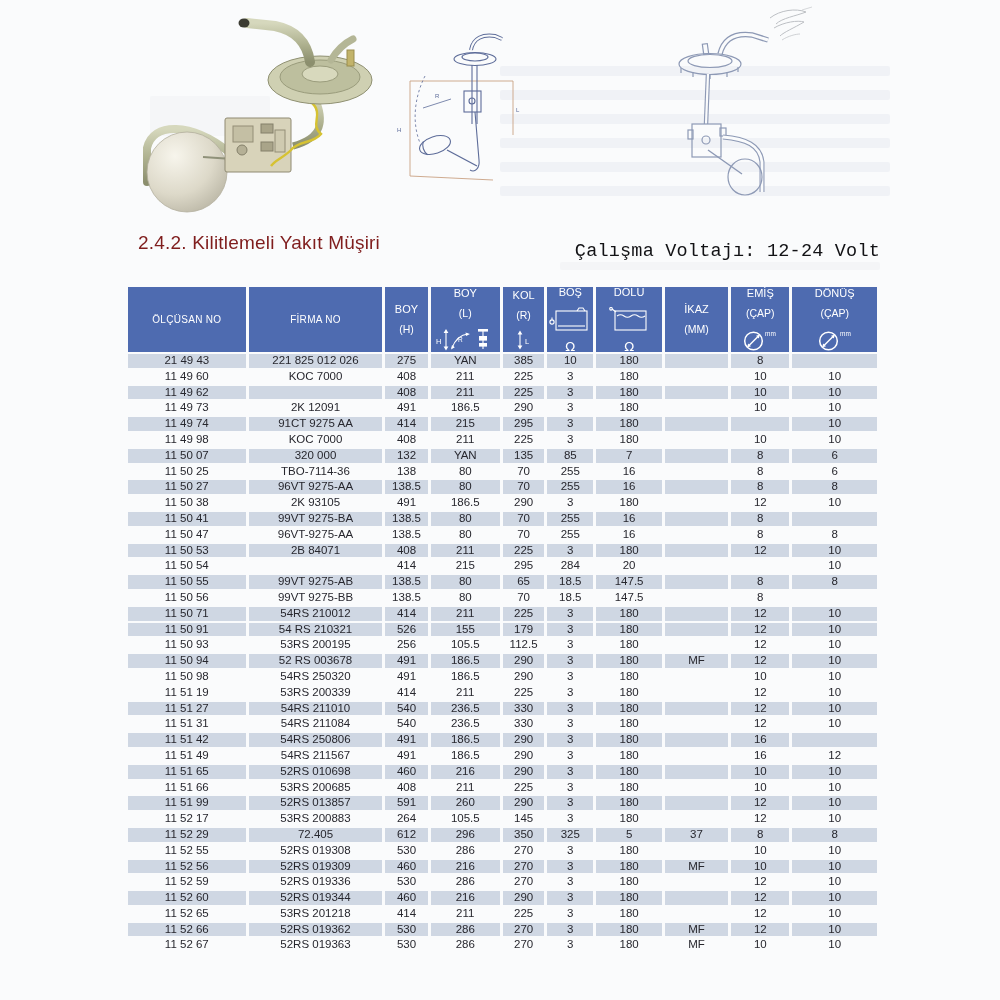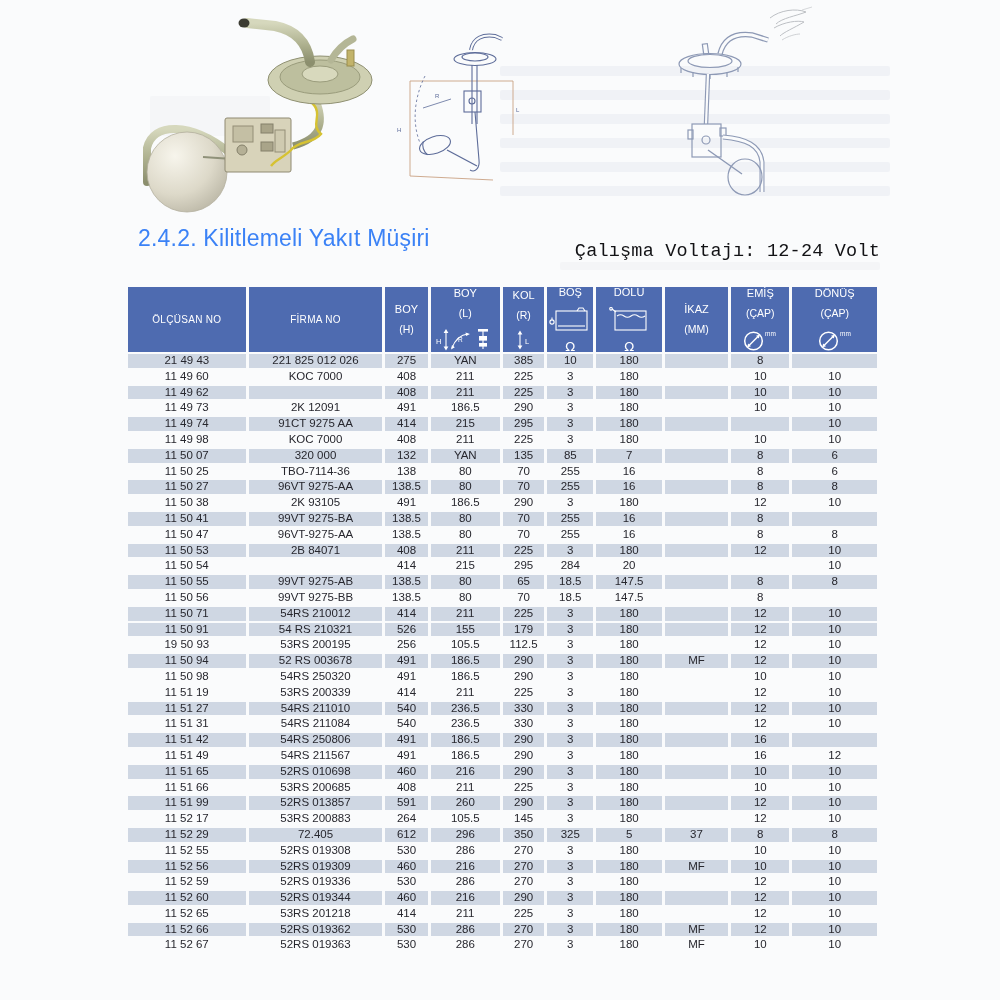--- a/index.html
+++ b/index.html
@@ -6,22 +6,22 @@
   body{
     width:1000px;height:1000px;position:relative;overflow:hidden;
     background:#fafbfc;
     font-family:"Liberation Sans", sans-serif;
     -webkit-font-smoothing:antialiased;
   }
   .ghost-band{position:absolute;background:#eaedf1;border-radius:2px;opacity:.6;}
   .fig{position:absolute;}
   .smudge{position:absolute;filter:blur(.6px);opacity:.55;}
   .section-title{
-    position:absolute;left:138px;top:225px;
-    font-size:23px;color:#3b82f6;letter-spacing:.2px;
+    position:absolute;left:138px;top:232px;
+    font-size:19px;color:#7f1d1d;letter-spacing:.2px;
   }
   .voltage{
     position:absolute;left:560px;top:241px;width:320px;text-align:right;
     font-size:18.5px;color:#121215;letter-spacing:.2px;font-family:Liberation Mono, monospace;
   }
   table.datatable{
     position:absolute;left:125px;top:285px;width:755px;
     border-collapse:separate;border-spacing:3px 2px;table-layout:fixed;
   }
   table.datatable th{
@@ -478,21 +478,21 @@
         <td>526</td>
         <td>155</td>
         <td>179</td>
         <td>3</td>
         <td>180</td>
         <td></td>
         <td>12</td>
         <td>10</td>
       </tr>
       <tr>
-        <td>19 50 93</td>
+        <td>11 50 93</td>
         <td>53RS 200195</td>
         <td>256</td>
         <td>105.5</td>
         <td>112.5</td>
         <td>3</td>
         <td>180</td>
         <td></td>
         <td>12</td>
         <td>10</td>
       </tr>

